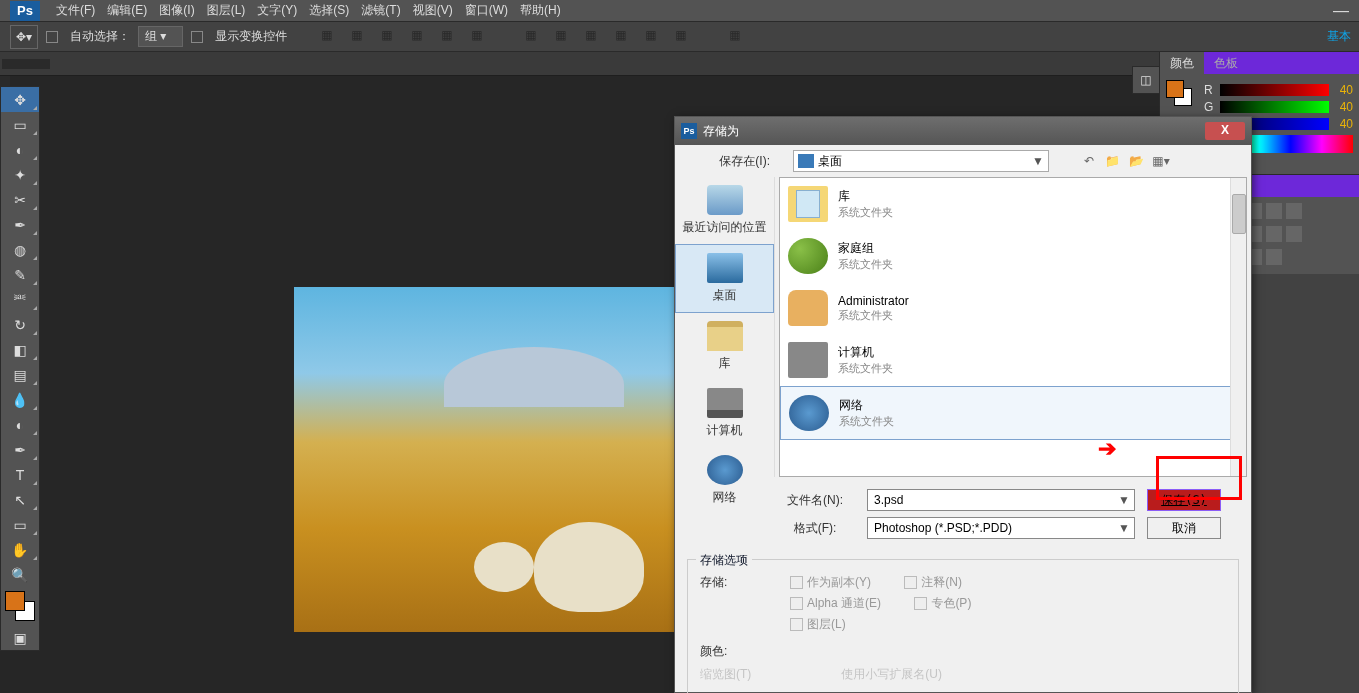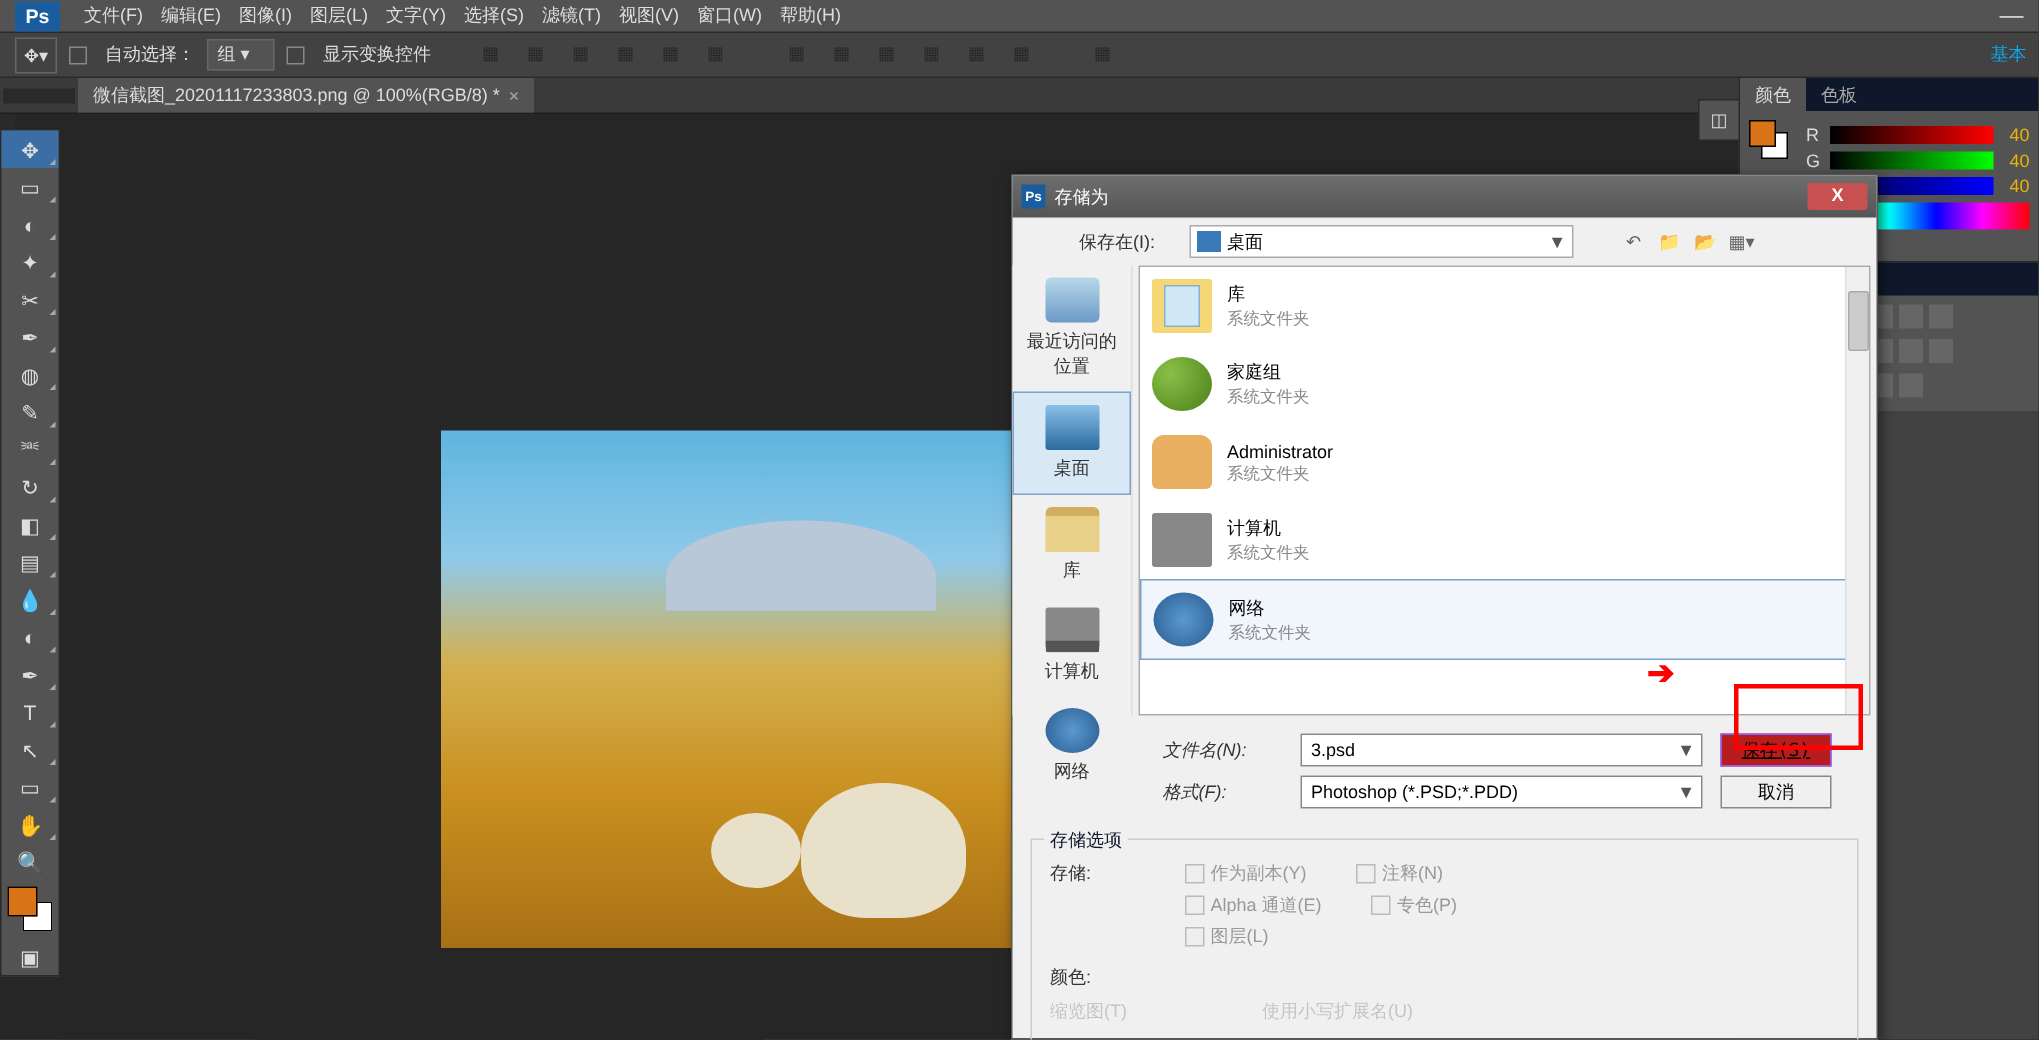--- a/index.html
+++ b/index.html
@@ -29,21 +29,21 @@
 .fg-sw { position: absolute; left: 4px; top: 4px; width: 20px; height: 20px; background: #d87318; border: 1px solid #000; }
 .bg-sw { position: absolute; left: 14px; top: 14px; width: 20px; height: 20px; background: #fff; border: 1px solid #000; }
 .canvas-area { position: absolute; left: 40px; top: 0; right: 0; bottom: 0; background: #262626; }
 .canvas-img { position: absolute; left: 254px; top: 211px; width: 380px; height: 345px; background: linear-gradient(to bottom, #5eb5e0 0%, #8fc9e8 25%, #d4b050 45%, #c99020 70%, #a87015 100%); }
 .sheep1 { position: absolute; right: 30px; bottom: 20px; width: 110px; height: 90px; background: #e8e0c8; border-radius: 50% 50% 40% 40%; }
 .sheep2 { position: absolute; right: 140px; bottom: 40px; width: 60px; height: 50px; background: #e8e0c8; border-radius: 50%; }
 .mountain { position: absolute; left: 150px; top: 60px; width: 180px; height: 60px; background: #b8c8d8; border-radius: 80% 80% 0 0 / 100% 100% 0 0; }
 
 .right-panels { position: absolute; right: 0; top: 52px; width: 200px; height: 641px; background: #424242; border-left: 1px solid #2a2a2a; }
 .panel-collapse { position: absolute; left: -28px; top: 14px; width: 28px; height: 28px; background: #535353; border: 1px solid #2a2a2a; display: flex; align-items: center; justify-content: center; color: #ddd; }
-.panel-tabs { display: flex; background: #0f172a; height: 22px; }
+.panel-tabs { display: flex; background: #6d28d9; height: 22px; }
 .panel-tab { padding: 3px 10px; color: #aaa; }
 .panel-tab.active { background: #535353; color: #ddd; }
 .color-panel { padding: 6px; background: #535353; height: 100px; }
 .color-fgbg { float: left; width: 28px; height: 28px; position: relative; margin-right: 10px; }
 .cfg { position: absolute; left: 0; top: 0; width: 18px; height: 18px; background: #d87318; border: 1px solid #000; }
 .cbg { position: absolute; left: 8px; top: 8px; width: 18px; height: 18px; background: #fff; border: 1px solid #000; }
 .slider-row { display: flex; align-items: center; margin: 3px 0; gap: 4px; }
 .slider-label { color: #ddd; width: 12px; }
 .slider-track { flex: 1; height: 12px; }
 .slider-track.r { background: linear-gradient(to right, #000, #f00); }
@@ -63,21 +63,21 @@
 .dlg-ps-icon { width: 16px; height: 16px; background: #1a5d9e; color: #fff; font-size: 9px; text-align: center; line-height: 16px; font-weight: bold; }
 .dlg-close { margin-left: auto; width: 40px; height: 18px; background: #c75050; color: #fff; text-align: center; border-radius: 2px; font-weight: bold; line-height: 16px; }
 .dlg-toolbar { height: 32px; display: flex; align-items: center; padding: 0 10px; gap: 23px; }
 .dlg-toolbar .label { color: #333; width: 85px; text-align: right; }
 .location-combo { flex: 1; border: 1px solid #aaa; background: #fff; height: 22px; display: flex; align-items: center; padding: 0 4px; gap: 4px; max-width: 256px; }
 .desktop-icn { width: 16px; height: 14px; background: #3a7ab8; }
 .combo-arrow { margin-left: auto; color: #555; }
 .nav-icns { display: flex; gap: 6px; margin-left: 8px; }
 .nav-icn { width: 18px; height: 18px; display: flex; align-items: center; justify-content: center; color: #666; }
 .dlg-body { display: flex; height: 300px; }
-.places-bar { width: 80px; background: #f0f0f0; border-right: 1px solid #ddd; }
+.places-bar { width: 100px; background: #f0f0f0; border-right: 1px solid #ddd; }
 .place-item { text-align: center; padding: 8px 4px; color: #333; }
 .place-item.selected { background: #d8e8f5; border: 1px solid #7da2ce; }
 .place-icn { width: 36px; height: 30px; margin: 0 auto 4px; }
 .place-icn.recent { background: linear-gradient(to bottom, #b8d8e8, #6a9ac8); border-radius: 4px; }
 .place-icn.desktop { background: linear-gradient(to bottom, #8ac0e8, #2a6a9e); border-radius: 2px; }
 .place-icn.lib { background: #e8d088; border-radius: 4px 4px 0 0; border-top: 6px solid #d0b060; }
 .place-icn.computer { background: #888; border-radius: 2px; border-bottom: 8px solid #555; }
 .place-icn.network { background: radial-gradient(circle, #5a9ad0, #2a5a8e); border-radius: 50%; }
 .file-list { flex: 1; background: #fff; border: 1px solid #aaa; margin: 0 4px 0 4px; overflow-y: auto; position: relative; }
 .file-item { display: flex; align-items: center; padding: 8px; gap: 10px; }
@@ -90,21 +90,21 @@
 .file-icn.comp { background: #888; border-radius: 2px; }
 .file-icn.net { background: radial-gradient(circle, #5a9ad0, #2a5a8e); border-radius: 50%; }
 .file-info .name { color: #000; }
 .file-info .sub { color: #888; font-size: 11px; }
 .scrollbar { position: absolute; right: 0; top: 0; width: 16px; height: 100%; background: #f0f0f0; border-left: 1px solid #ddd; }
 .scroll-thumb { width: 14px; height: 40px; background: #ccc; border: 1px solid #aaa; border-radius: 2px; margin: 16px 0 0 1px; }
 .red-arrow { position: absolute; left: 1098px; top: 436px; color: #f00; font-size: 22px; font-weight: bold; z-index: 30; pointer-events: none; }
 .red-box { position: absolute; border: 3px solid #f00; pointer-events: none; z-index: 30; }
 .fields { padding: 6px 10px; }
 .field-row { display: flex; align-items: center; margin: 6px 0; gap: 12px; }
-.field-label { width: 80px; text-align: left; color: #333; margin-left: 90px; font-style: italic; }
+.field-label { width: 80px; text-align: center; color: #333; margin-left: 90px; }
 .field-combo { flex: 1; border: 1px solid #888; background: #fff; height: 22px; padding: 2px 6px; font-family: SimSun, monospace; display: flex; align-items: center; position: relative; max-width: 268px; }
 .field-combo .arrow { position: absolute; right: 4px; color: #555; }
 .dlg-btn { width: 74px; height: 22px; border: 1px solid #888; background: #f0f0f0; text-align: center; line-height: 20px; font-family: SimSun, monospace; }
 .dlg-btn.save { background: #b91c1c; border: 1px solid #8b5cf6; text-decoration: underline; }
 .opts-box { border: 1px solid #ccc; margin: 8px 12px; padding: 8px 12px; position: relative; }
 .opts-title { position: absolute; top: -8px; left: 8px; background: #f0f0f0; padding: 0 4px; color: #0f172a; }
 .opts-row { display: flex; margin: 6px 0; }
 .opts-label { width: 90px; color: #333; }
 .opts-checks { flex: 1; }
 .check-item { display: inline-flex; align-items: center; margin-right: 30px; margin-bottom: 4px; color: #333; }
@@ -151,24 +151,20 @@
   <span class="align-icon">▦</span>
   <span class="align-icon">▦</span>
   <span class="align-icon">▦</span>
   <span style="width:16px"></span>
   <span class="align-icon">▦</span>
   <span class="right-label">基本</span>
 </div>
 
 <div class="tab-bar">
   <div class="handle"></div>
-  <div class="doc-tab">
-    <span>微信截图_20201117233803.png @ 100%(RGB/8) *</span>
-    <span class="tab-close">×</span>
-  </div>
 </div>
 
 <div class="main-area">
   <div class="left-handle"></div>
   <div class="toolbox">
     <div class="tool active">✥<span class="tool-corner"></span></div>
     <div class="tool">▭<span class="tool-corner"></span></div>
     <div class="tool">◐<span class="tool-corner"></span></div>
     <div class="tool">✦<span class="tool-corner"></span></div>
     <div class="tool">✂<span class="tool-corner"></span></div>

